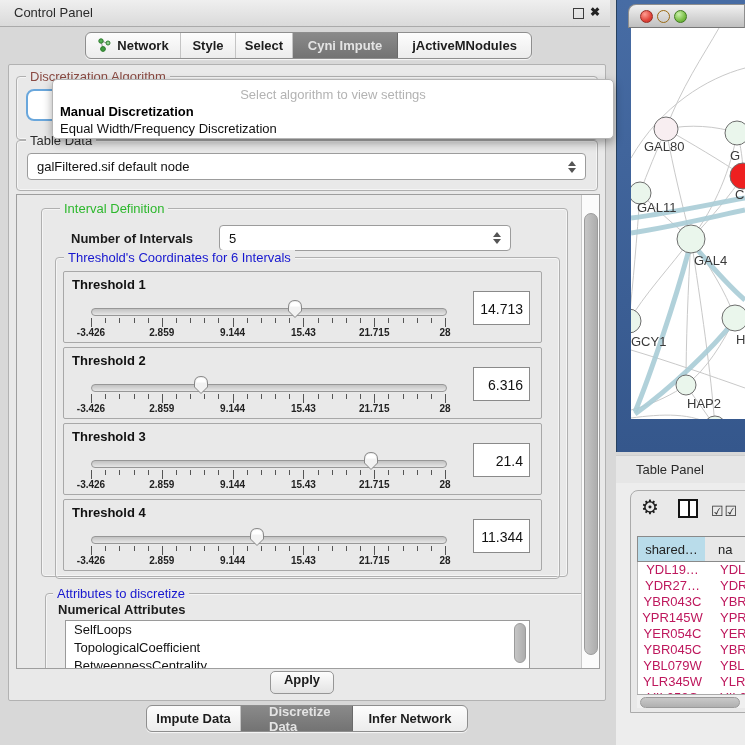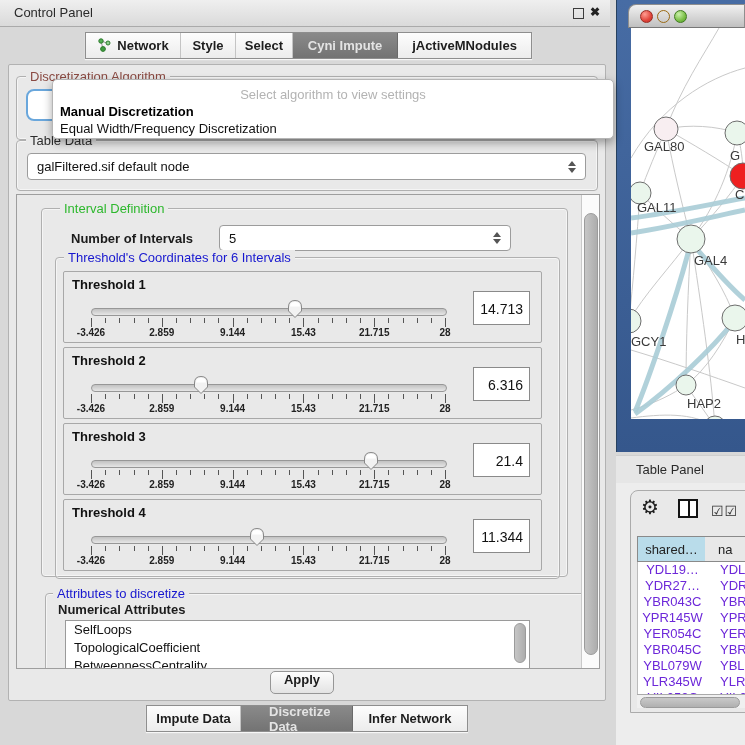--- a/index.html
+++ b/index.html
@@ -6,21 +6,21 @@
   #screen{position:relative;width:745px;height:745px;background:#d8d8d8;overflow:hidden;
           font-family:"Liberation Sans",sans-serif;color:#1c1c1c;}
   .abs{position:absolute;}
   
   #titlebar{left:0;top:0;width:610px;height:26px;background:linear-gradient(#efefef,#dadada);
             border-bottom:1px solid #aaa;}
   #titlebar .t{position:absolute;left:14px;top:5px;font-size:13px;color:#2a2a2a;}
   #float-box{left:573px;top:8px;width:9px;height:9px;border:1.5px solid #3c3c3c;background:transparent;}
   #close-x{left:590px;top:5px;font-size:12px;font-weight:bold;color:#222;}
   
-  .tabbar{height:25px;border:1px solid #8e8e8e;border-radius:0;background:linear-gradient(#fdfdfd,#ececec);
+  .tabbar{height:25px;border:1px solid #8e8e8e;border-radius:6px;background:linear-gradient(#fdfdfd,#ececec);
           display:flex;overflow:hidden;box-shadow:0 1px 1px rgba(255,255,255,.8);align-items:center;}
   .tab{height:100%;display:flex;align-items:center;justify-content:center;font-size:13px;font-weight:bold;
        color:#1d1d1d;border-right:1px solid #c4c4c4;box-sizing:border-box;cursor:default;}
   .tab:last-child{border-right:none;}
   .tab.sel{background:linear-gradient(#8a8a8a,#737373);color:#e4e4e4;border-right:1px solid #6a6a6a;}
   
   #main-panel{left:8px;top:64px;width:596px;height:635px;background:#e9e9e9;
               border:1px solid #b2b2b2;border-radius:2px;}
   .group{border:1px solid #b0b0b0;border-radius:4px;box-shadow:inset 0 0 0 1px rgba(255,255,255,.55);}
   .group-label{position:absolute;top:-8px;font-size:13px;background:#e9e9e9;padding:0 4px;line-height:15px;white-space:nowrap;}
@@ -60,21 +60,21 @@
   #mac-title{left:628px;top:4px;width:117px;height:24px;background:linear-gradient(#f1f1f1,#c0c0c0);
              border:1px solid #8e8e8e;border-bottom-color:#777;border-radius:8px 0 0 0;box-sizing:border-box;}
   .light{position:absolute;top:5px;width:13px;height:13px;border-radius:50%;}
   #net-canvas{left:631px;top:28px;width:114px;height:391px;background:#fff;}
   #table-header-bar{left:616px;top:455px;width:129px;height:28px;background:#e6e6e6;border-top:1px solid #cfcfcf;border-bottom:1px solid #d8d8d8;}
   #table-header-bar .t{position:absolute;left:20px;top:6px;font-size:13px;color:#2a2a2a;}
   #tp-bg{left:616px;top:483px;width:129px;height:262px;background:#ededed;}
   #tp-card{left:630px;top:490px;width:115px;height:221px;background:#e9e9e9;border:1px solid #ababab;border-radius:8px 0 0 0;}
   .hdr-cell{position:absolute;top:0;height:26px;font-size:13px;color:#222;display:flex;align-items:center;justify-content:center;
             border:1px solid #8a8a8a;box-sizing:border-box;}
-  .trow{display:flex;height:16px;line-height:16px;font-size:13px;color:#6d28d9;}
+  .trow{display:flex;height:16px;line-height:16px;font-size:13px;color:#be185d;}
   .trow .c1{width:69px;text-align:center;flex:none;}
   .trow .c2{padding-left:13px;white-space:nowrap;overflow:hidden;flex:1;}
   .net-label{font-size:13px;fill:#3a3a3a;font-family:"Liberation Sans",sans-serif;}
   .glabel-red{color:#8a4a42;} .glabel-green{color:#2db82d;} .glabel-blue{color:#1717cf;} .glabel-dark{color:#2e2e2e;}
 </style>
 </head>
 <body>
 
 <div id="screen">
 

